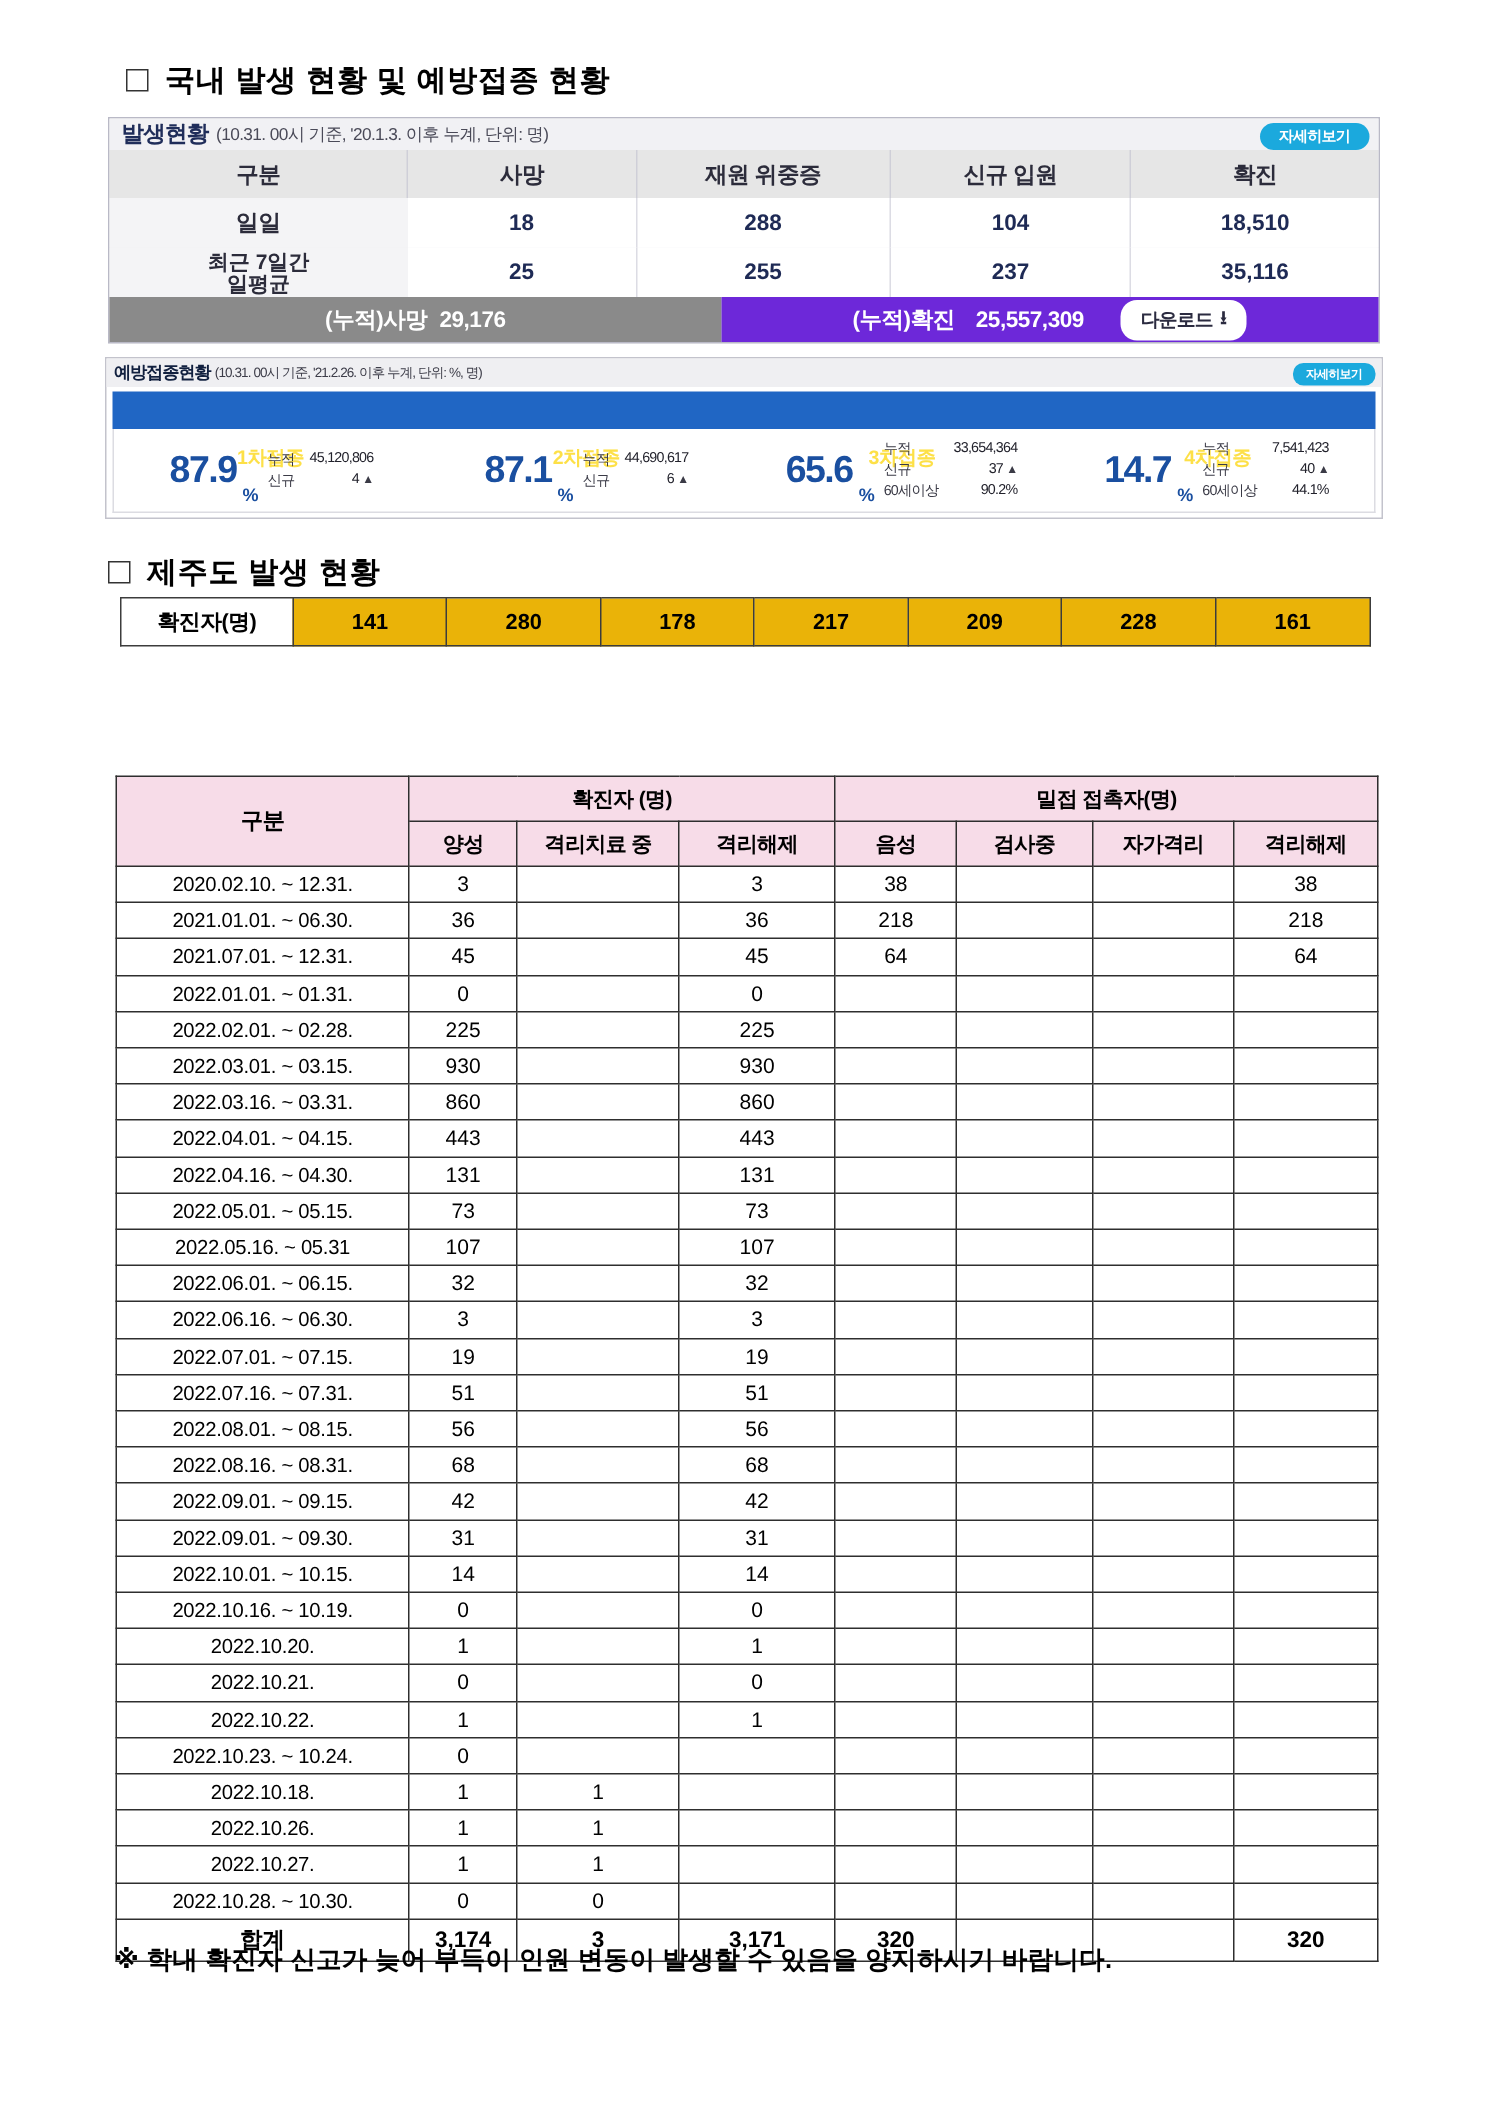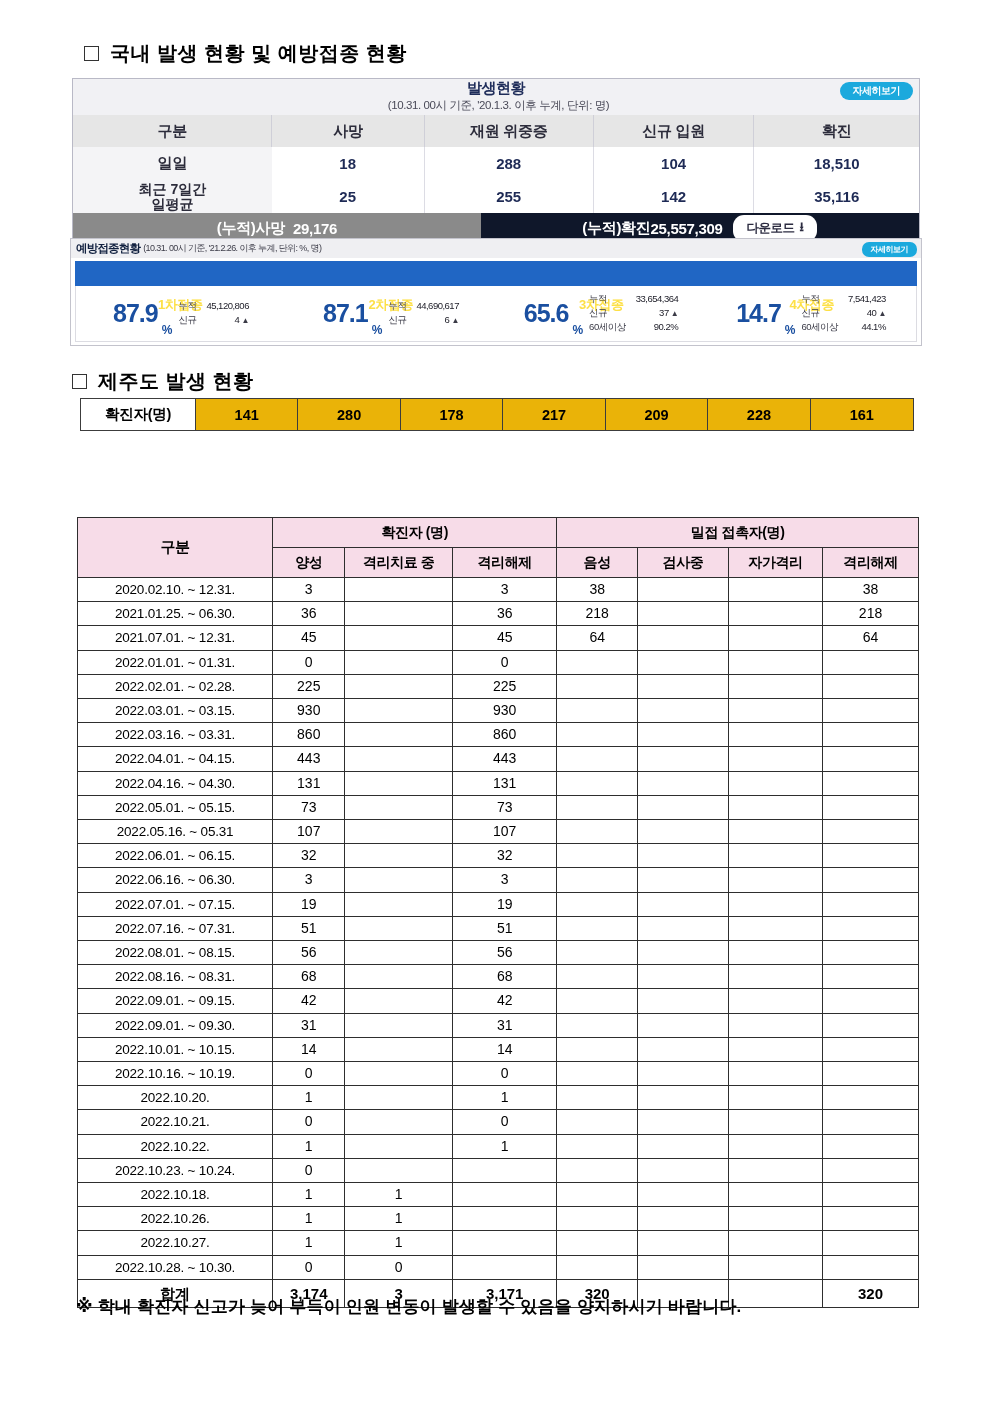--- a/index.html
+++ b/index.html
@@ -45,27 +45,26 @@
   #occurrence-widget {
     position: absolute;
     left: 72px;
     top: 78px;
     width: 848px;
     border: 1px solid #b9b9c6;
     box-sizing: border-box;
     background: #f2f2f5;
   }
   .ow-titlebar {
-    height: 36px;
+    height: 21px;
     background: #f1f1f4;
     display: flex;
     align-items: center;
     padding: 0 8px;
     position: relative;
-    flex-direction: column;
   }
   .ow-title-strong {
     font-size: 15px;
     font-weight: bold;
     color: #1f2d5a;
     letter-spacing: -0.5px;
   }
   .ow-title-sub {
     font-size: 11.5px;
     color: #4a4a58;
@@ -126,26 +125,26 @@
     display: flex;
     align-items: center;
     justify-content: center;
     gap: 8px;
     font-size: 15px;
     font-weight: bold;
     letter-spacing: -0.3px;
   }
   .ow-foot-navy {
     flex: 1 1 auto;
-    background: #0f172a;
+    background: #6d28d9;
     color: #ffffff;
     display: flex;
     align-items: center;
     justify-content: center;
-    gap: 0;
+    gap: 14px;
     font-size: 15px;
     font-weight: bold;
     letter-spacing: -0.3px;
     position: relative;
   }
   .pill-white {
     background: #ffffff;
     color: #2b2b40;
     font-size: 12.5px;
     font-weight: bold;
@@ -379,21 +378,21 @@
         </tr>
         <tr>
           <td class="label-cell">
             <div class="label-two-line">
               <div>최근 7일간</div>
               <div>일평균</div>
             </div>
           </td>
           <td>25</td>
           <td>255</td>
-          <td>142</td>
+          <td>237</td>
           <td>35,116</td>
         </tr>
       </tbody>
     </table>
     <div class="ow-footer">
       <div class="ow-foot-grey">
         <span>(누적)사망</span>
         <span>29,176</span>
       </div>
       <div class="ow-foot-navy">
@@ -535,21 +534,21 @@
           <td class="period">2020.02.10.  ~ 12.31.</td>
           <td>3</td>
           <td></td>
           <td>3</td>
           <td>38</td>
           <td></td>
           <td></td>
           <td>38</td>
         </tr>
         <tr>
-          <td class="period">2021.01.25.  ~ 06.30.</td>
+          <td class="period">2021.01.01.  ~ 06.30.</td>
           <td>36</td>
           <td></td>
           <td>36</td>
           <td>218</td>
           <td></td>
           <td></td>
           <td>218</td>
         </tr>
         <tr>
           <td class="period">2021.07.01.  ~ 12.31.</td>

